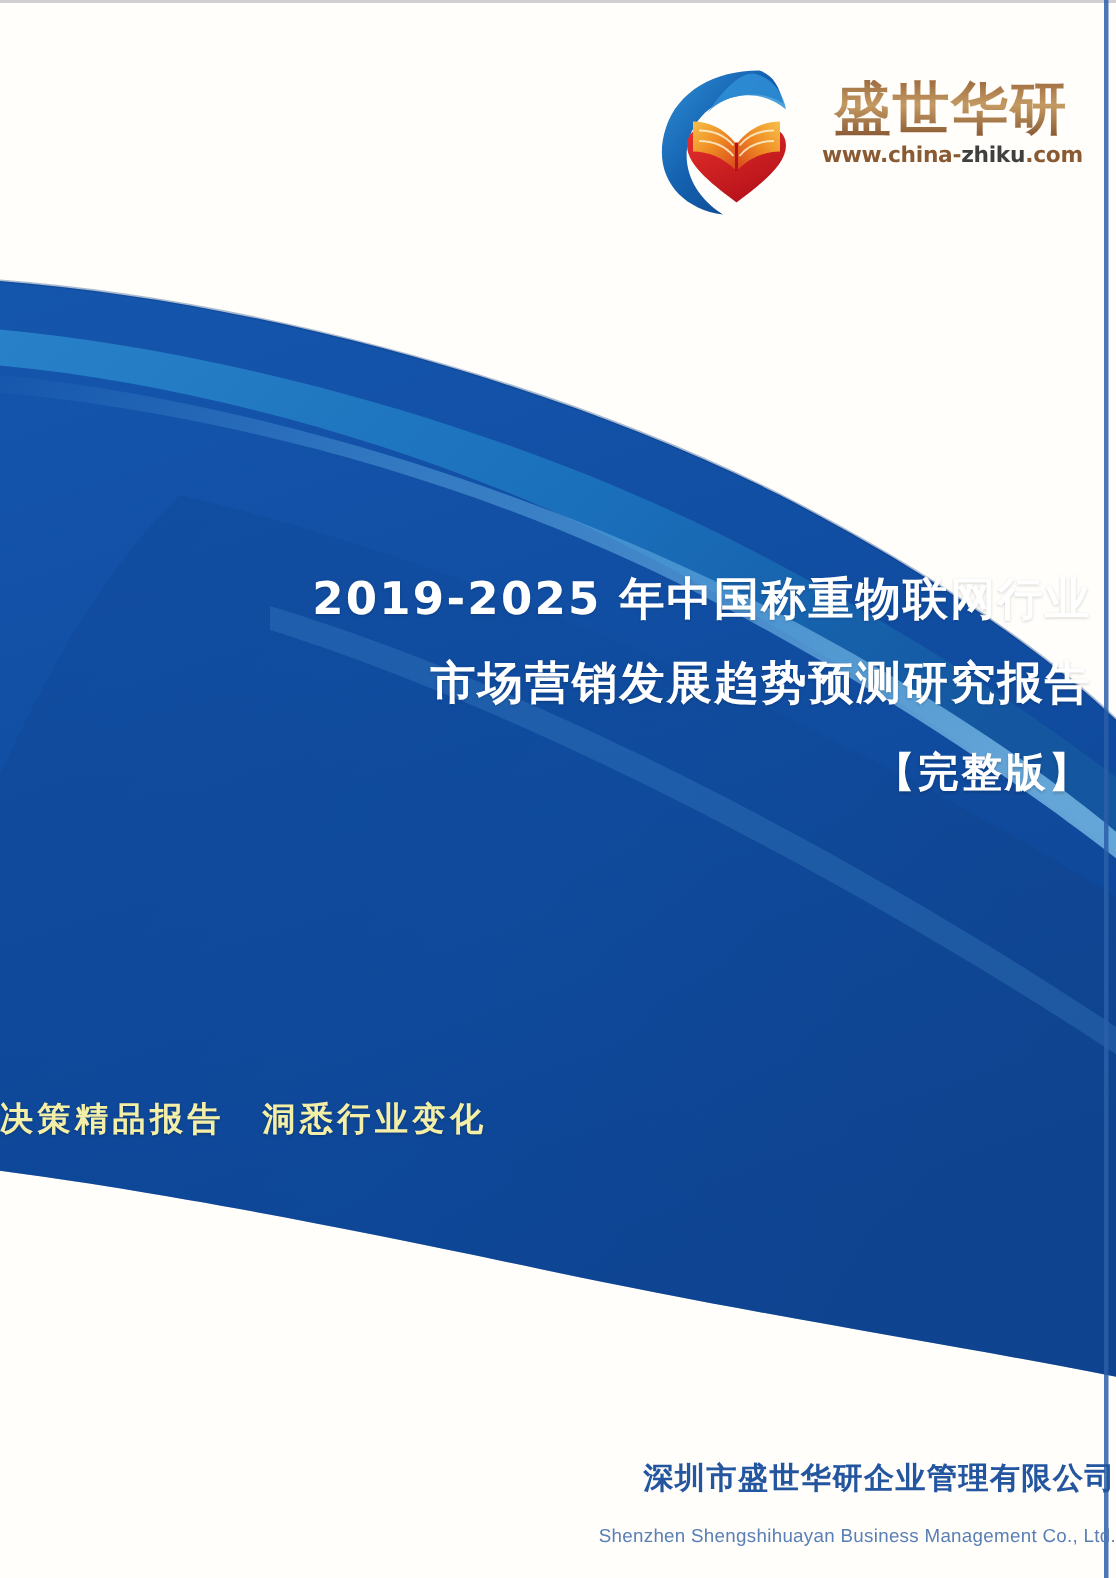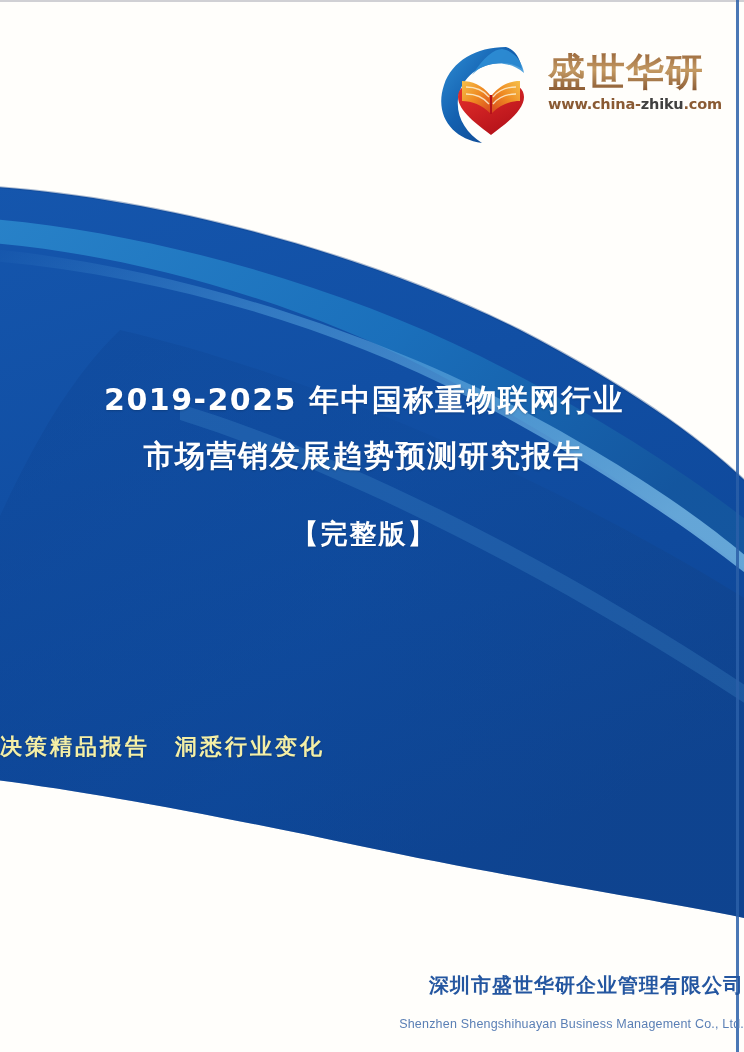--- a/index.html
+++ b/index.html
@@ -32,20 +32,21 @@
     height: 1052px;
     pointer-events: none;
   }
   
   .logo {
     position: absolute;
     left: 436px;
     top: 33px;
     width: 286px;
     height: 118px;
+    text-align: center;
   }
   .logo-mark {
     position: absolute;
     left: 0; top: 4px;
     width: 110px; height: 110px;
   }
   .logo-text {
     position: absolute;
     left: 112px;
     top: 20px;
@@ -73,33 +74,33 @@
     white-space: nowrap;
   }
   .logo-url .hl { color: #404040; }
 
   
   .title-block {
     position: absolute;
     left: 0;
     top: 372px;
     width: 728px;
-    text-align: center;
+    text-align: right;
   }
   .title-line {
     color: #ffffff;
     font-family: "DejaVu Sans", sans-serif;
     font-size: 30px;
     font-weight: bold;
     letter-spacing: 1.5px;
     line-height: 56px;
     text-shadow: 0 1px 2px rgba(0,0,0,.18);
   }
   .title-edition {
-    margin-top: 30px;
+    margin-top: 12px;
     color: #ffffff;
     font-family: "DejaVu Sans", sans-serif;
     font-size: 27px;
     font-weight: bold;
     letter-spacing: 2px;
     line-height: 40px;
     text-shadow: 0 1px 2px rgba(0,0,0,.18);
   }
 
   

